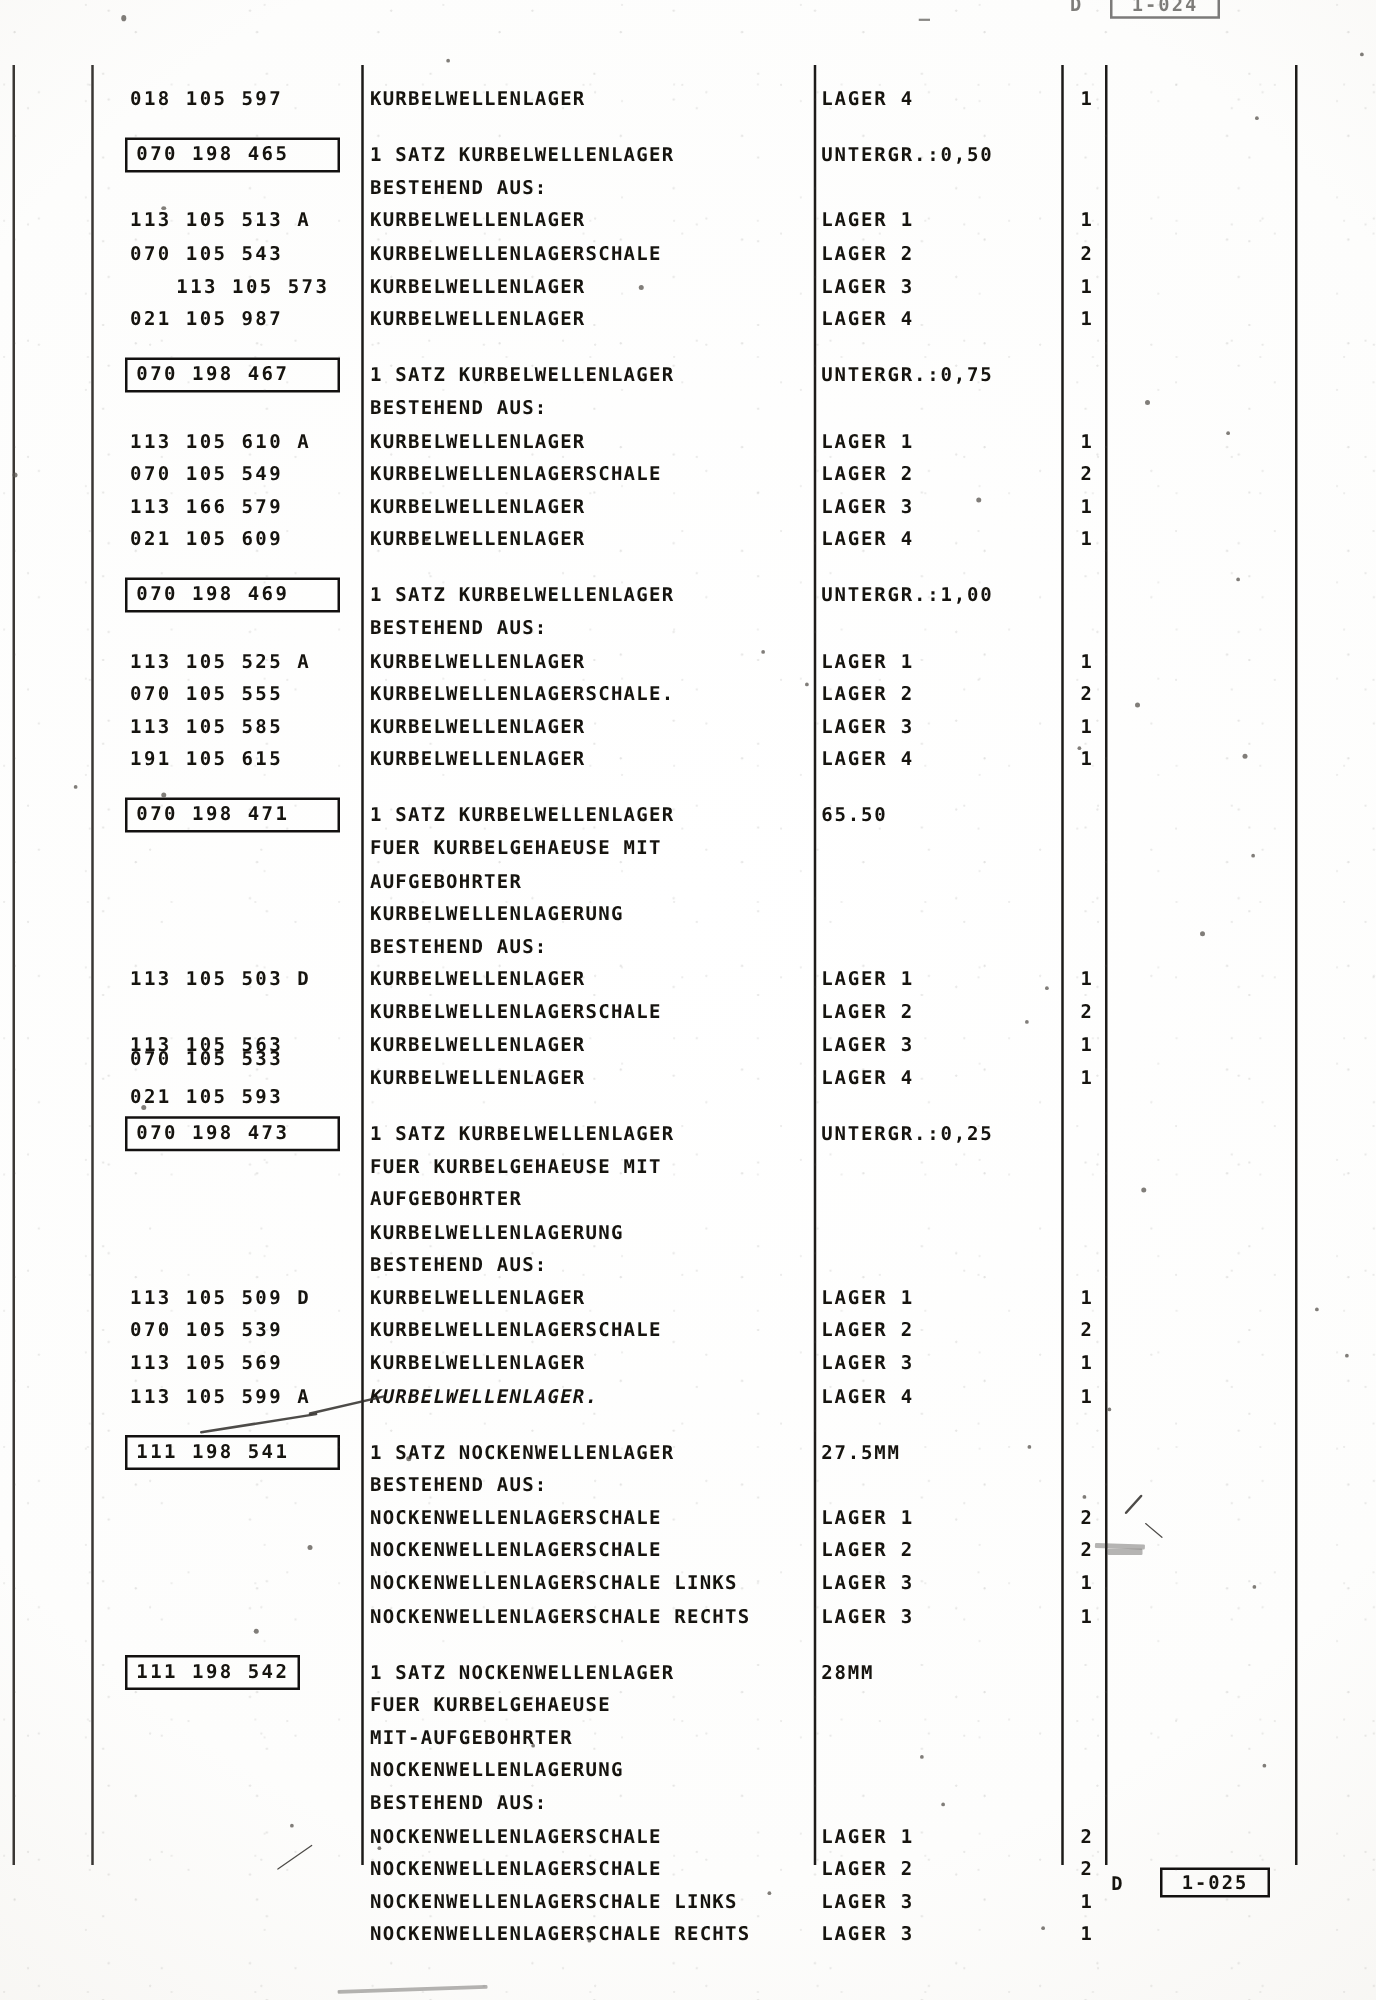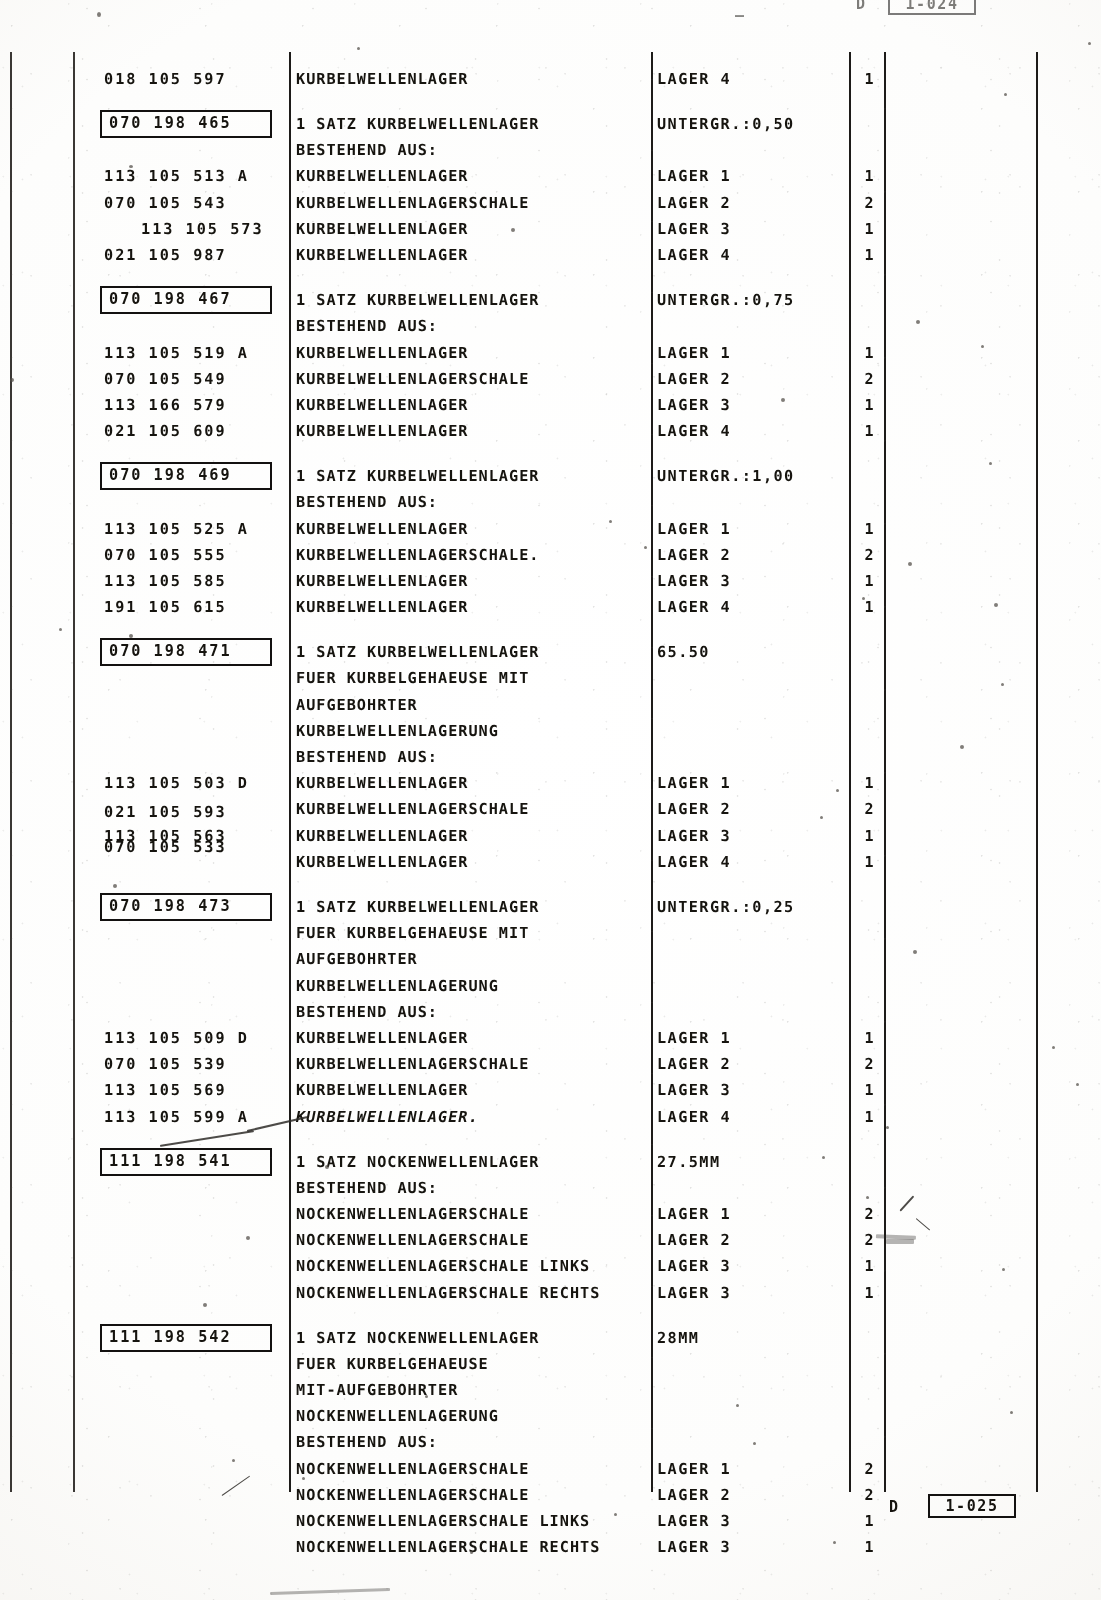--- a/index.html
+++ b/index.html
@@ -187,21 +187,21 @@
     <span class="txt pn" style="left: 104px; top: 248.064px;">021 105 987</span>
     <span class="txt desc" style="left: 296px; top: 248.064px;">KURBELWELLENLAGER</span>
     <span class="txt lag" style="left: 657px; top: 248.064px;">LAGER 4</span>
     <span class="txt qty" style="left: 854px; top: 248.064px; width: 30px; text-align: center;">1</span>
     <div class="pnbox" style="left: 100px; top: 286.128px; width: 172px; height: 28px;">
       <span class="lbl">070 198 467</span>
     </div>
     <span class="txt desc" style="left: 296px; top: 293.128px;">1 SATZ KURBELWELLENLAGER</span>
     <span class="txt lag" style="left: 657px; top: 293.128px;">UNTERGR.:0,75</span>
     <span class="txt desc" style="left: 296px; top: 319.328px;">BESTEHEND AUS:</span>
-    <span class="txt pn" style="left: 104px; top: 345.528px;">113 105 519 A</span>
+    <span class="txt pn" style="left: 104px; top: 345.528px;">113 105 610 A</span>
     <span class="txt desc" style="left: 296px; top: 345.528px;">KURBELWELLENLAGER</span>
     <span class="txt lag" style="left: 657px; top: 345.528px;">LAGER 1</span>
     <span class="txt qty" style="left: 854px; top: 345.528px; width: 30px; text-align: center;">1</span>
     <span class="txt pn" style="left: 104px; top: 371.728px;">070 105 549</span>
     <span class="txt desc" style="left: 296px; top: 371.728px;">KURBELWELLENLAGERSCHALE</span>
     <span class="txt lag" style="left: 657px; top: 371.728px;">LAGER 2</span>
     <span class="txt qty" style="left: 854px; top: 371.728px; width: 30px; text-align: center;">2</span>
     <span class="txt pn" style="left: 104px; top: 397.928px;">113 166 579</span>
     <span class="txt desc" style="left: 296px; top: 397.928px;">KURBELWELLENLAGER</span>
     <span class="txt lag" style="left: 657px; top: 397.928px;">LAGER 3</span>
@@ -246,21 +246,21 @@
     <span class="txt lag" style="left: 657px; top: 776.256px;">LAGER 1</span>
     <span class="txt qty" style="left: 854px; top: 776.256px; width: 30px; text-align: center;">1</span>
     <span class="txt pn" style="left: 104px; top: 840px;">070 105 533</span>
     <span class="txt desc" style="left: 296px; top: 802.456px;">KURBELWELLENLAGERSCHALE</span>
     <span class="txt lag" style="left: 657px; top: 802.456px;">LAGER 2</span>
     <span class="txt qty" style="left: 854px; top: 802.456px; width: 30px; text-align: center;">2</span>
     <span class="txt pn" style="left: 104px; top: 828.656px;">113 105 563</span>
     <span class="txt desc" style="left: 296px; top: 828.656px;">KURBELWELLENLAGER</span>
     <span class="txt lag" style="left: 657px; top: 828.656px;">LAGER 3</span>
     <span class="txt qty" style="left: 854px; top: 828.656px; width: 30px; text-align: center;">1</span>
-    <span class="txt pn" style="left: 104px; top: 805px;">021 105 593</span>
+    <span class="txt pn" style="left: 104px; top: 870px;">021 105 593</span>
     <span class="txt desc" style="left: 296px; top: 854.856px;">KURBELWELLENLAGER</span>
     <span class="txt lag" style="left: 657px; top: 854.856px;">LAGER 4</span>
     <span class="txt qty" style="left: 854px; top: 854.856px; width: 30px; text-align: center;">1</span>
     <div class="pnbox" style="left: 100px; top: 892.92px; width: 172px; height: 28px;">
       <span class="lbl">070 198 473</span>
     </div>
     <span class="txt desc" style="left: 296px; top: 899.92px;">1 SATZ KURBELWELLENLAGER</span>
     <span class="txt lag" style="left: 657px; top: 899.92px;">UNTERGR.:0,25</span>
     <span class="txt desc" style="left: 296px; top: 926.12px;">FUER KURBELGEHAEUSE MIT</span>
     <span class="txt desc" style="left: 296px; top: 952.32px;">AUFGEBOHRTER</span>
@@ -293,21 +293,21 @@
     <span class="txt qty" style="left: 854px; top: 1206.98px; width: 30px; text-align: center;">2</span>
     <span class="txt desc" style="left: 296px; top: 1233.18px;">NOCKENWELLENLAGERSCHALE</span>
     <span class="txt lag" style="left: 657px; top: 1233.18px;">LAGER 2</span>
     <span class="txt qty" style="left: 854px; top: 1233.18px; width: 30px; text-align: center;">2</span>
     <span class="txt desc" style="left: 296px; top: 1259.38px;">NOCKENWELLENLAGERSCHALE LINKS</span>
     <span class="txt lag" style="left: 657px; top: 1259.38px;">LAGER 3</span>
     <span class="txt qty" style="left: 854px; top: 1259.38px; width: 30px; text-align: center;">1</span>
     <span class="txt desc" style="left: 296px; top: 1285.58px;">NOCKENWELLENLAGERSCHALE RECHTS</span>
     <span class="txt lag" style="left: 657px; top: 1285.58px;">LAGER 3</span>
     <span class="txt qty" style="left: 854px; top: 1285.58px; width: 30px; text-align: center;">1</span>
-    <div class="pnbox" style="left: 100px; top: 1323.65px; width: 172px; height: 28px;">
+    <div class="pnbox" style="left: 100px; top: 1323.65px; width: 140px; height: 28px;">
       <span class="lbl">111 198 542</span>
     </div>
     <span class="txt desc" style="left: 296px; top: 1330.65px;">1 SATZ NOCKENWELLENLAGER</span>
     <span class="txt lag" style="left: 657px; top: 1330.65px;">28MM</span>
     <span class="txt desc" style="left: 296px; top: 1356.85px;">FUER KURBELGEHAEUSE</span>
     <span class="txt desc" style="left: 296px; top: 1383.05px;">MIT-AUFGEBOHRTER</span>
     <span class="txt desc" style="left: 296px; top: 1409.25px;">NOCKENWELLENLAGERUNG</span>
     <span class="txt desc" style="left: 296px; top: 1435.45px;">BESTEHEND AUS:</span>
     <span class="txt desc" style="left: 296px; top: 1461.65px;">NOCKENWELLENLAGERSCHALE</span>
     <span class="txt lag" style="left: 657px; top: 1461.65px;">LAGER 1</span>

